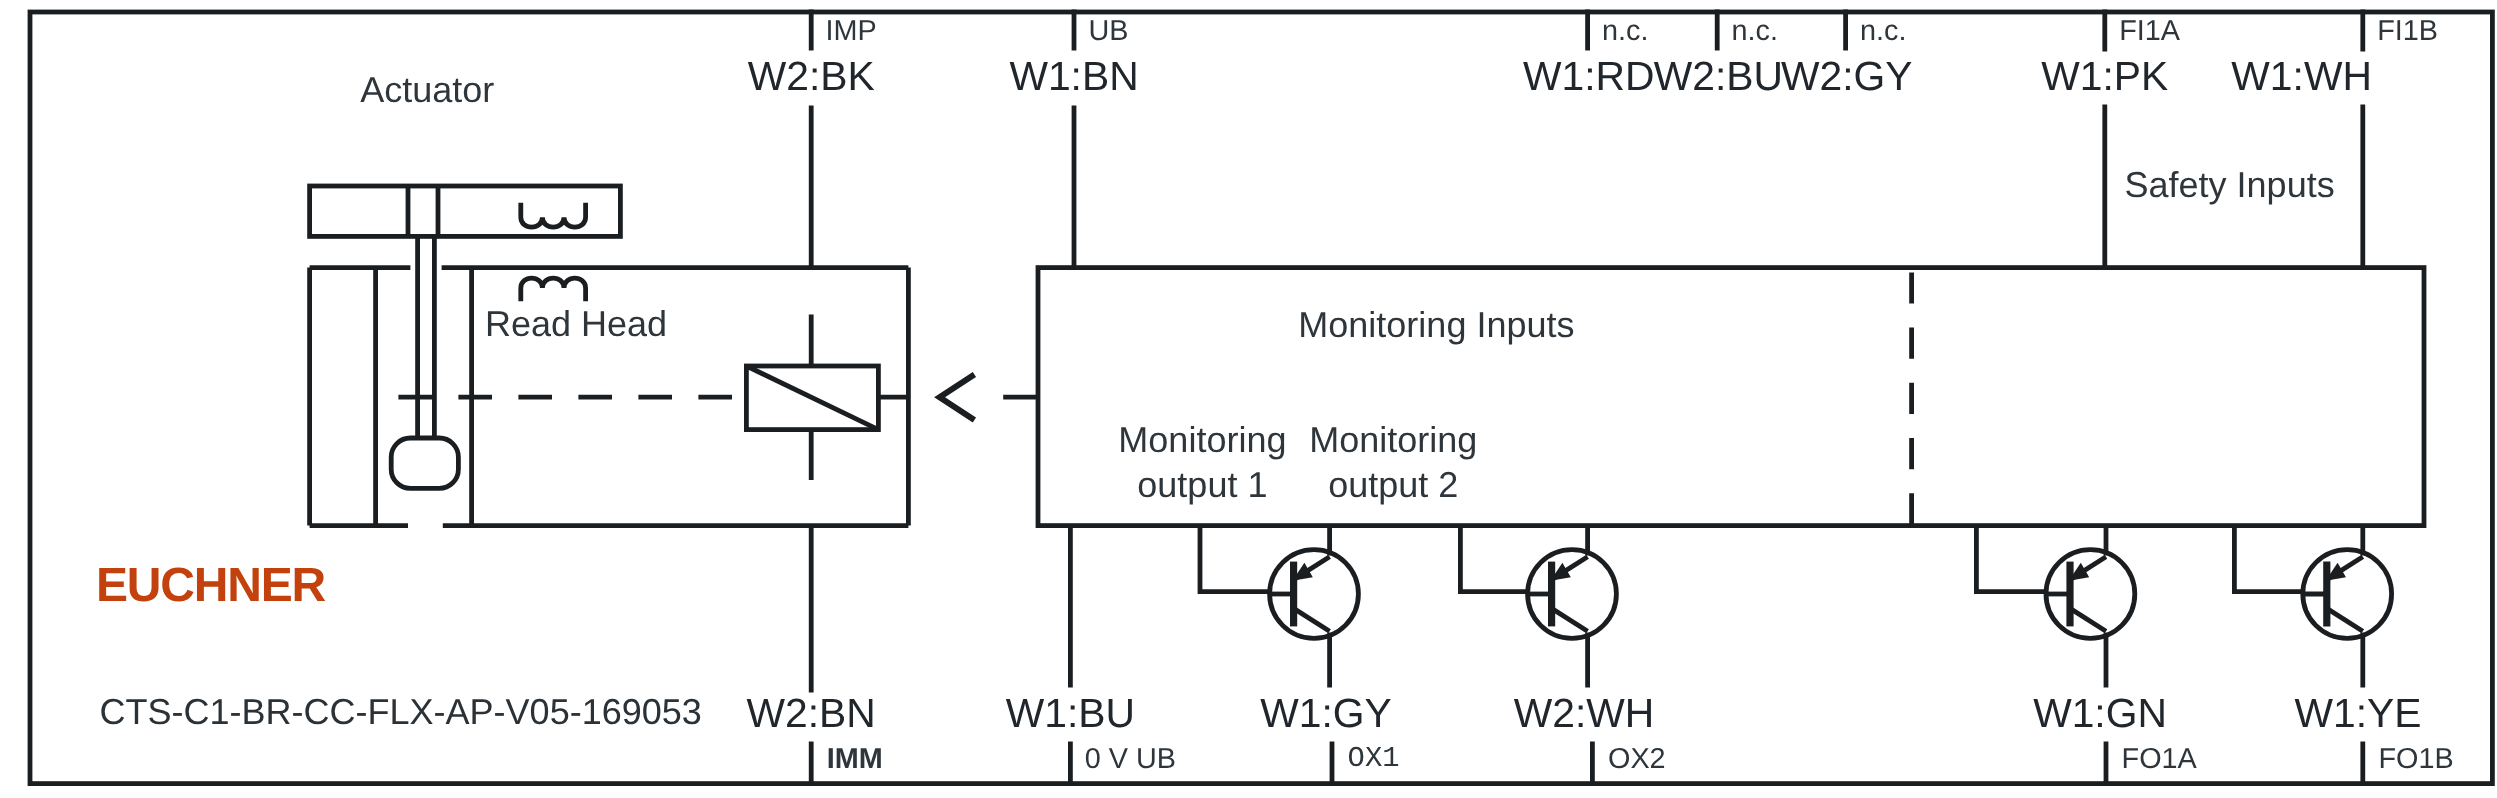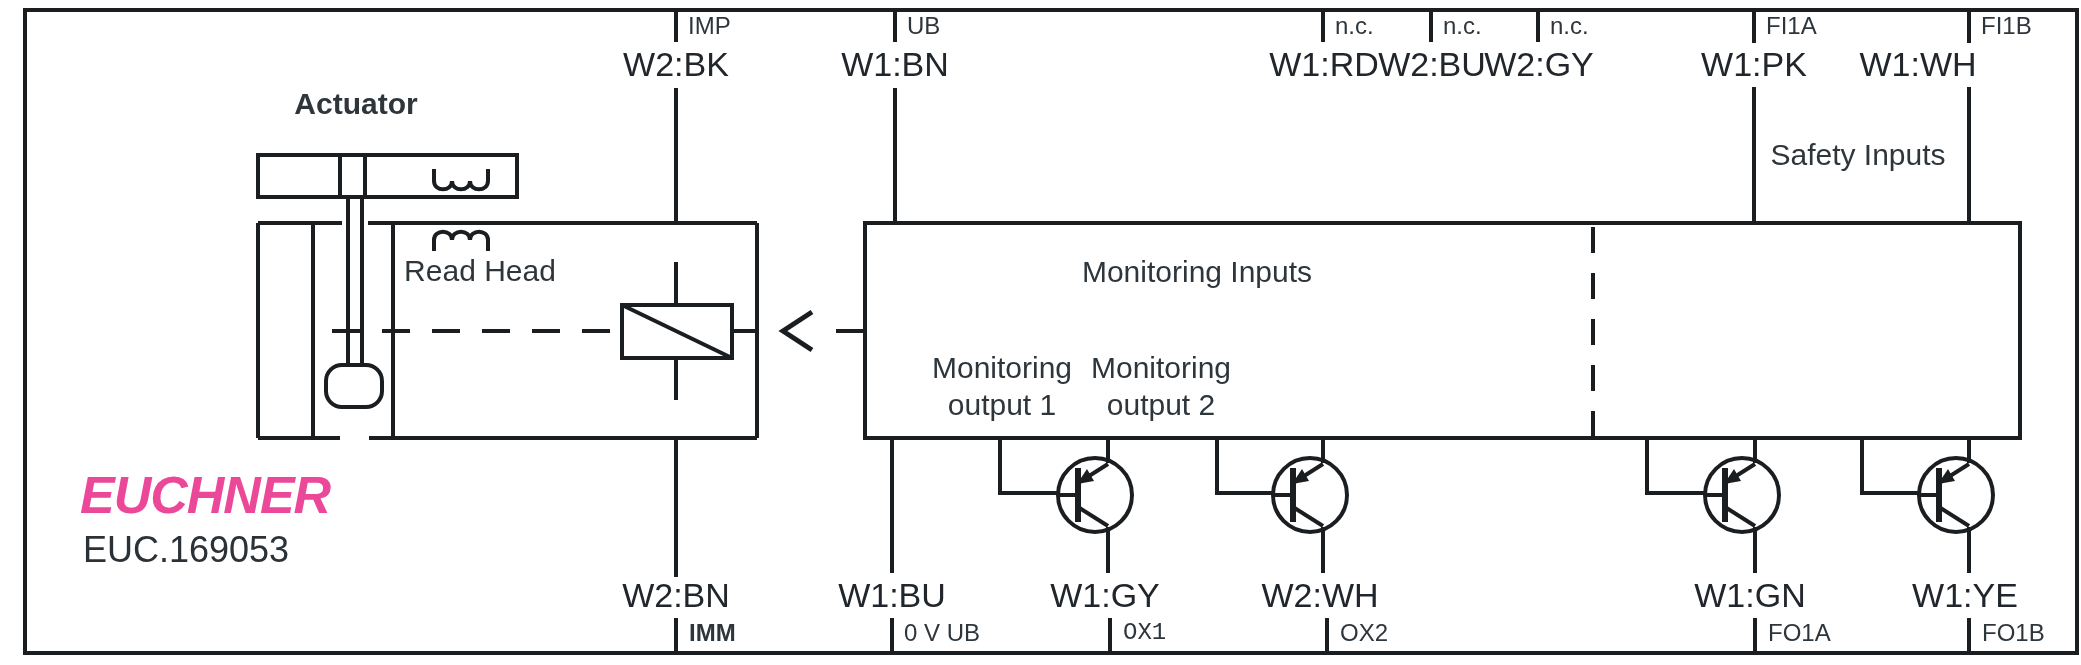--- a/index.html
+++ b/index.html
@@ -8,21 +8,21 @@
     font-family:"Liberation Sans", sans-serif;color:var(--text,#2e363c);
     overflow:hidden;
   }
   #diagram-svg{position:absolute;left:0;top:0;color:var(--line,#1b1e21);}
   .lbl{position:absolute;white-space:nowrap;line-height:1.08;color:var(--text,#2e363c);}
   .pin{font-size:24px;}
   .wire{font-size:34px;transform:translateX(-50%);color:#20262b;}
   .sec{font-size:30px;transform:translateX(-50%);}
   .sec2{font-size:30px;transform:translateX(-50%);text-align:center;line-height:37px;}
   .sec2 span{display:block;}
-  .brand{font-size:52px;font-weight:bold;letter-spacing:-1px;color:#ec4899;font-style:italic;}
+  .brand{font-size:40px;font-weight:bold;letter-spacing:-1px;color:#c2410c;}
   .ordercode{font-size:36px;color:#2b3237;}
   .typecode{font-size:30px;color:#2b3237;}
 </style>
 </head>
 <body>
 
 <div id="stage">
 
   <svg id="diagram-svg" width="2081" height="665" viewBox="0 0 2081 665">
     <defs>
@@ -92,21 +92,21 @@
         <path d="M676,618 V653 M892,618 V653 M1110,618 V653 M1327,618 V653 M1755,618 V653 M1969,618 V653"></path>
       </g>
     </g>
 
     <use href="#transistor" x="1095" y="495"></use>
     <use href="#transistor" x="1310" y="495"></use>
     <use href="#transistor" x="1742" y="495"></use>
     <use href="#transistor" x="1956" y="495"></use>
   </svg>
 
-  <div class="lbl sec" style="left:356px;top:88px;font-weight:bold;">Actuator</div>
+  <div class="lbl sec" style="left:356px;top:60px;">Actuator</div>
   <div class="lbl sec" style="left:480px;top:255px;">Read Head</div>
   <div class="lbl sec" style="left:1197px;top:256px;">Monitoring Inputs</div>
   <div class="lbl sec2" style="left:1002px;top:349px;">
     <span>Monitoring</span>
     <span>output 1</span>
   </div>
   <div class="lbl sec2" style="left:1161px;top:349px;">
     <span>Monitoring</span>
     <span>output 2</span>
   </div>
@@ -136,15 +136,15 @@
   <div class="lbl wire" style="left:1965px;top:577px;">W1:YE</div>
 
   <div class="lbl pin" style="left:689px;top:620px;font-weight:bold;">IMM</div>
   <div class="lbl pin" style="left:904px;top:620px;">0 V UB</div>
   <div class="lbl pin" style="left:1123px;top:620px;font-family:Liberation Mono, monospace;">OX1</div>
   <div class="lbl pin" style="left:1340px;top:620px;">OX2</div>
   <div class="lbl pin" style="left:1768px;top:620px;">FO1A</div>
   <div class="lbl pin" style="left:1982px;top:620px;">FO1B</div>
 
   <div class="lbl brand" style="left:80px;top:467px;">EUCHNER</div>
-  <div class="lbl ordercode" style="left:83px;top:531px;">EUC.169053</div>
+  <div class="lbl typecode" style="left:83px;top:578px;">CTS-C1-BR-CC-FLX-AP-V05-169053</div>
 
 </div>
 
 </body></html>

